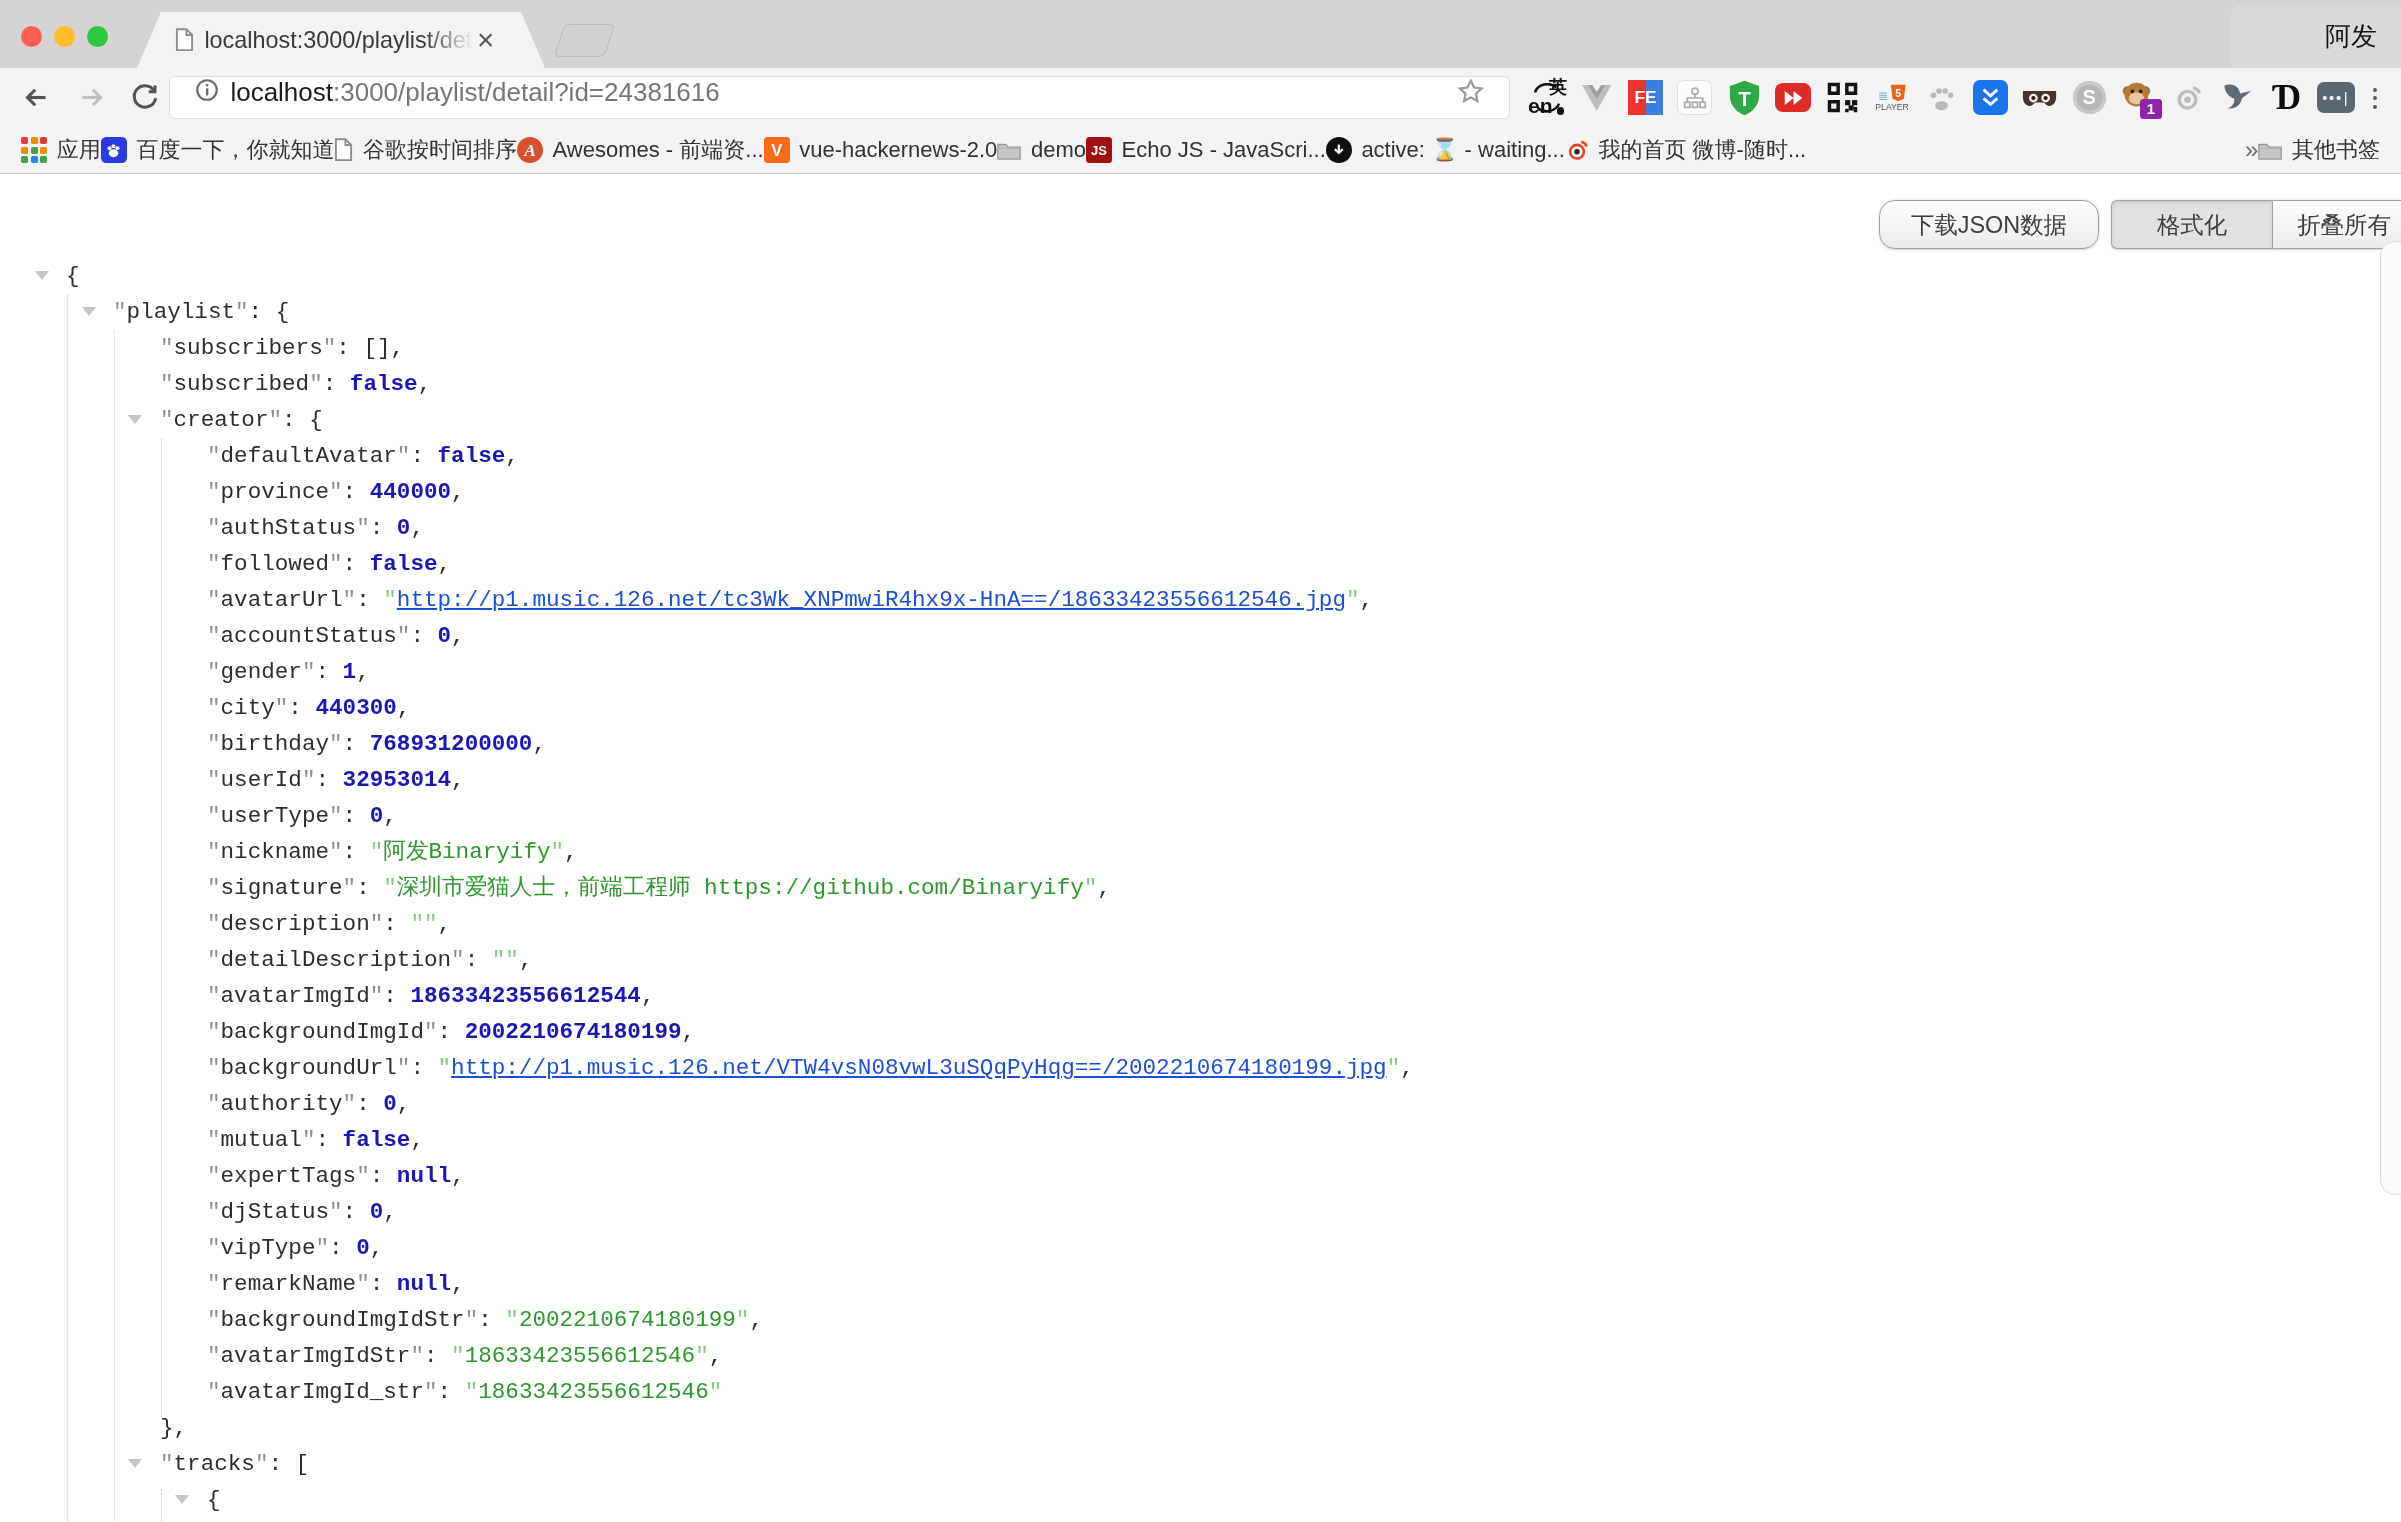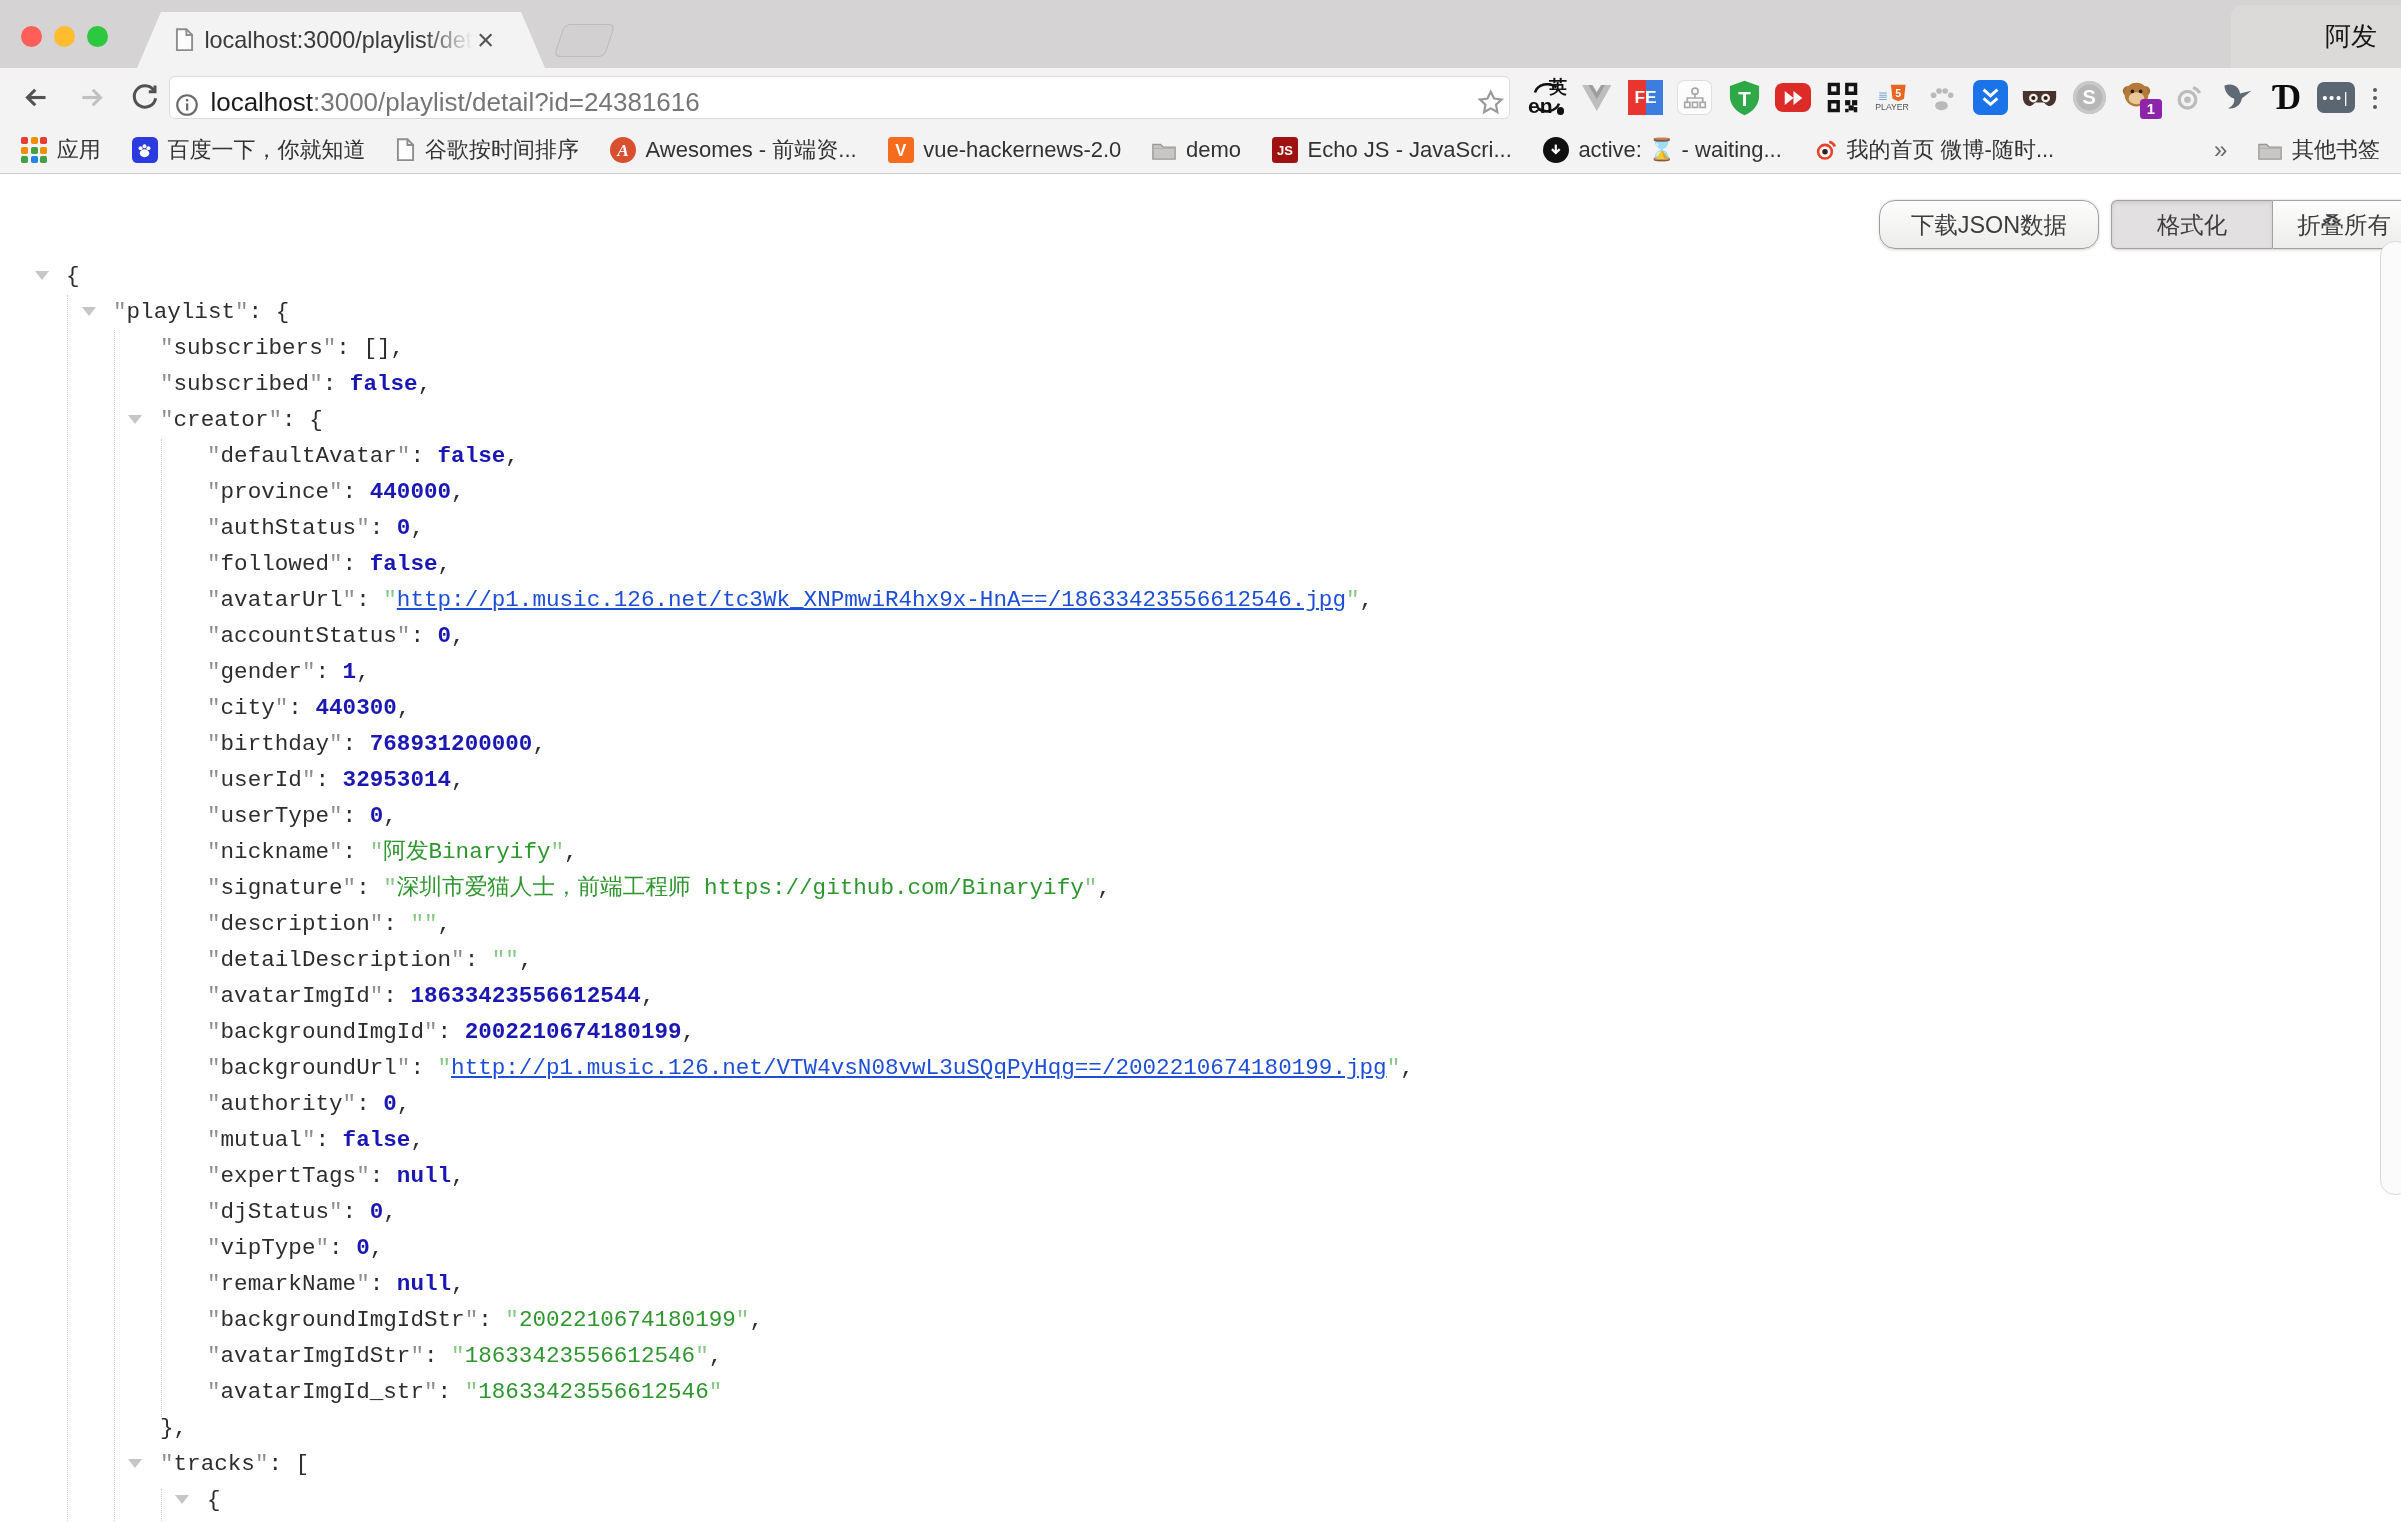--- a/index.html
+++ b/index.html
@@ -22,36 +22,36 @@
   .newtab{position:absolute;left:559px;top:24px;width:49px;height:31px;background:#d2d0d0;
        border:1.7px solid #bcbaba;border-radius:6px;transform:skewX(-18deg)}
   .profile{position:absolute;right:0;top:5.2px;height:63px;min-width:170px;background:#dcd9d9;
        border-radius:10.4px 0 0 0;display:flex;align-items:center;justify-content:flex-end;
        padding-right:24px;font-size:26px;color:#151515;box-sizing:border-box}
   
   .toolbar{position:absolute;left:0;top:68px;width:2401px;height:59px;background:#f4f3f3;
        border-bottom:0.9px solid #e3e1e1}
   .navbtn{position:absolute;top:14px;display:flex}
   .urlbar{position:absolute;left:169px;top:7.8px;width:1341px;height:43px;background:#fff;
-       border:0.9px solid #dcdcdc;border-radius:6px;display:flex;align-items:flex-end;
-       padding:0 4px;box-sizing:border-box}
+       border:0.9px solid #dcdcdc;border-radius:6px;display:flex;align-items:flex-start;
+       padding:0 24px;box-sizing:border-box}
   .url-text{font-size:26px;white-space:nowrap;margin-left:10.4px;flex:1;overflow:hidden}
   .url-host{color:#1c1c1c}
   .url-rest{color:#767676}
   .exts{position:absolute;left:1528px;top:0;height:59px;display:flex;align-items:center;gap:11.3px}
   .ext{width:38px;height:40px;display:flex;align-items:center;justify-content:center;position:relative}
   .badge{position:absolute;right:-4.3px;bottom:-2.6px;background:#8e24aa;color:#fff;font-size:14.8px;
        line-height:1;padding:2.6px 7px;border-radius:3.5px;font-weight:bold}
   .menu-dots{position:absolute;right:12px;top:15.6px;width:28px;height:29.5px;display:flex;
        flex-direction:column;align-items:center;justify-content:center;gap:4.3px}
   .menu-dots i{width:4.3px;height:4.3px;border-radius:50%;background:#5a5a5a}
   
   .bookmarks{position:absolute;left:0;top:127px;width:2401px;height:47px;background:#f4f3f3;
        border-bottom:0.9px solid #cfcdcd;display:flex;align-items:center;padding:0 21px;
-       box-sizing:border-box;gap:31px}
+       box-sizing:border-box;}
   .bm{display:flex;align-items:center;gap:9.6px;font-size:22px;color:#323232;white-space:nowrap}
   .spacer{flex:1}
   .chev{font-size:24px;color:#6a6a6a}
   .grid9{display:grid;grid-template-columns:repeat(3,7px);grid-gap:2.6px}
   .grid9 i{width:7px;height:7px;border-radius:1.7px;display:block}
   .bicon{width:26px;height:26px;border-radius:5.2px;display:flex;align-items:center;justify-content:center}
   .round{border-radius:50%}
   
   .content{position:absolute;left:0;top:174px;width:2401px;bottom:0;background:#fff}
   .btn{position:absolute;height:49px;display:flex;align-items:center;justify-content:center;

